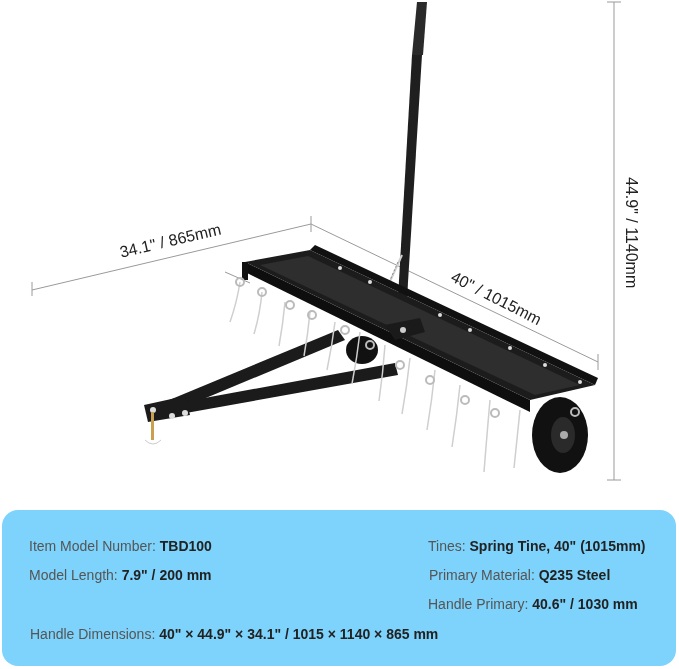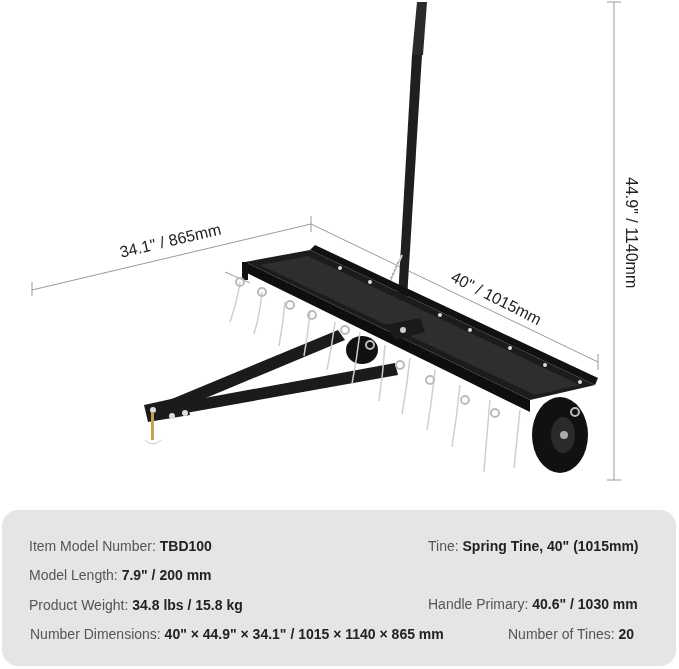--- a/index.html
+++ b/index.html
@@ -12,21 +12,21 @@
   .dim-label {
     position: absolute; font-family: "Liberation Sans", sans-serif;
     font-size: 16px; color: #222; white-space: nowrap; transform-origin: left top;
   }
   .dim-depth { left: 118px; top: 244px; transform: rotate(-13deg); }
   .dim-width { left: 456px; top: 268px; transform: rotate(27deg); }
   .dim-height { left: 640px; top: 177px; transform: rotate(90deg); transform-origin: left top; }
 
   .spec-panel {
     position: absolute; left: 2px; top: 510px; width: 674px; height: 156px;
-    background: #e5e5e5; border-radius: 16px;
+    background: #7dd3fc; border-radius: 16px;
   }
   .spec-row {
     position: absolute; font-size: 14px; white-space: nowrap; color: #555;
   }
   .spec-row .lbl { color: #555; }
   .spec-row .val { color: #222; font-weight: bold; }
 </style>
 </head>
 <body>
 
@@ -134,29 +134,26 @@
   <div class="dim-label dim-height">44.9" / 1140mm</div>
 </div>
 
 <div class="spec-panel">
   <div class="spec-row" style="left:27px; top:28px;">
     <span class="lbl">Item Model Number: </span><span class="val">TBD100</span>
   </div>
   <div class="spec-row" style="left:27px; top:57px;">
     <span class="lbl">Model Length: </span><span class="val">7.9" / 200 mm</span>
   </div>
-  <div class="spec-row" style="left:27px; top:87px;">
-    <span class="lbl">Product Weight: </span><span class="val">34.8 lbs / 15.8 kg</span>
-  </div>
   <div class="spec-row" style="left:28px; top:116px;">
-    <span class="lbl">Number Dimensions: </span><span class="val">40" × 44.9" × 34.1" / 1015 × 1140 × 865 mm</span>
+    <span class="lbl">Handle Dimensions: </span><span class="val">40" × 44.9" × 34.1" / 1015 × 1140 × 865 mm</span>
   </div>
 
   <div class="spec-row" style="left:426px; top:28px;">
-    <span class="lbl">Tine: </span><span class="val">Spring Tine, 40" (1015mm)</span>
+    <span class="lbl">Tines: </span><span class="val">Spring Tine, 40" (1015mm)</span>
+  </div>
+  <div class="spec-row" style="left:427px; top:57px;">
+    <span class="lbl">Primary Material: </span><span class="val">Q235 Steel</span>
   </div>
   <div class="spec-row" style="left:426px; top:86px;">
     <span class="lbl">Handle Primary: </span><span class="val">40.6" / 1030 mm</span>
   </div>
-  <div class="spec-row" style="left:506px; top:116px;">
-    <span class="lbl">Number of Tines: </span><span class="val">20</span>
-  </div>
 </div>
 
 </body></html>

